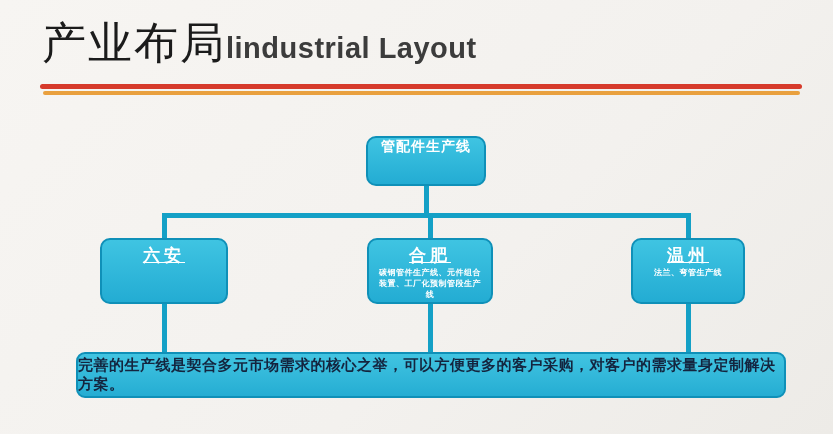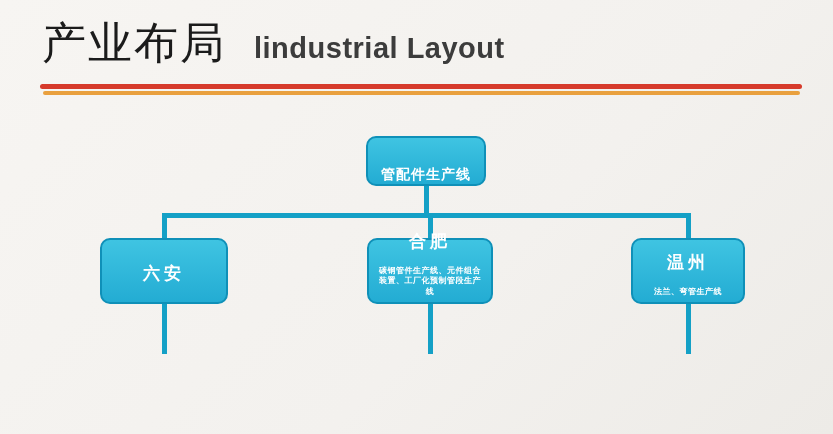--- a/index.html
+++ b/index.html
@@ -12,46 +12,46 @@
   }
 
   
   .header{position:absolute;left:42px;top:14px;white-space:nowrap;}
   .title-zh{
     font-size:44px;font-weight:400;color:#1b1b1b;
     letter-spacing:2px;
   }
   .title-en{
     font-size:29px;font-weight:800;color:#3c3c3c;
-    margin-left:28px;letter-spacing:0.5px;
+    margin-left:0;letter-spacing:0.5px;
   }
   .rule{position:absolute;border-radius:3px;}
   .rule-red{left:40px;top:84px;width:762px;height:5px;background:#d63a2b;}
   .rule-orange{left:43px;top:91px;width:757px;height:4px;background:#e9a03e;}
 
   
   .node{
     position:absolute;
     background:linear-gradient(180deg,#3fc4e2 0%,#23acd3 100%);
     border:2px solid #0f90b8;
     border-radius:10px;
     box-sizing:border-box;
     color:#ffffff;
     display:flex;flex-direction:column;
-    align-items:center;justify-content:flex-end;
+    align-items:center;justify-content:flex-start;
     text-align:center;
   }
   .node.root{left:366px;top:136px;width:120px;height:50px;}
   .node.root span{font-size:14px;font-weight:800;letter-spacing:1px;}
 
   .node.branch{top:238px;height:66px;padding:4px 6px;}
   .branch-luan{left:100px;width:128px;}
   .branch-hefei{left:367px;width:126px;}
   .branch-wenzhou{left:631px;width:114px;}
-  .city{font-size:17px;font-weight:800;letter-spacing:4px;margin-bottom:13px;}
+  .city{font-size:17px;font-weight:800;letter-spacing:4px;margin-bottom:1px;text-decoration:underline;}
   .desc{font-size:8px;font-weight:700;line-height:1.35;letter-spacing:0.5px;}
 
   
   .conn{position:absolute;background:#14a0c6;}
   .conn-root-vert{left:424px;top:185px;width:5px;height:31px;}
   .conn-horiz{left:162px;top:213px;width:529px;height:5px;}
   .conn-stub-left{left:162px;top:216px;width:5px;height:24px;}
   .conn-stub-mid{left:428px;top:216px;width:5px;height:24px;}
   .conn-stub-right{left:686px;top:216px;width:5px;height:24px;}
   .conn-branch-left{left:162px;top:302px;width:5px;height:52px;}
@@ -101,14 +101,17 @@
   <div class="node branch branch-hefei">
     <div class="city">合肥</div>
     <div class="desc">碳钢管件生产线、元件组合装置、工厂化预制管段生产线</div>
   </div>
 
   <div class="node branch branch-wenzhou">
     <div class="city">温州</div>
     <div class="desc">法兰、弯管生产线</div>
   </div>
 
+  <div class="summary-bar">
+    <span>完善的生产线是契合多元市场需求的核心之举，可以方便更多的客户采购，对客户的需求量身定制解决方案。</span>
+  </div>
 
 </div>
 
 </body></html>

